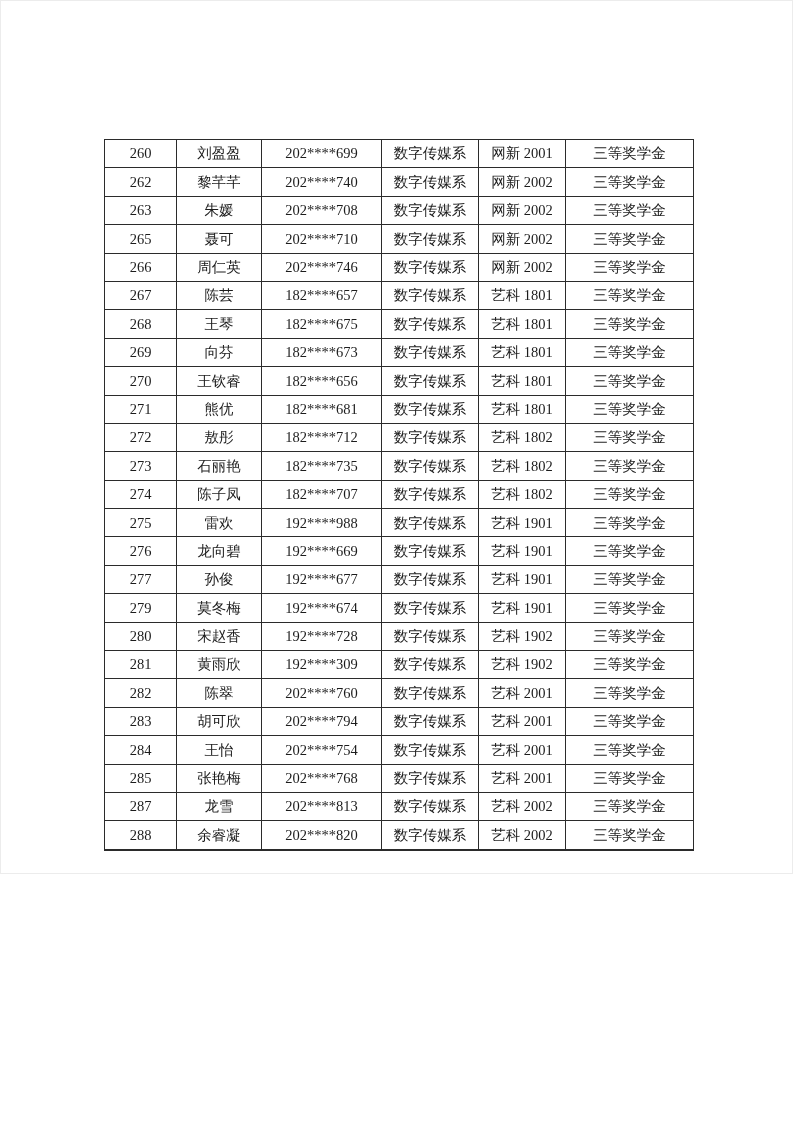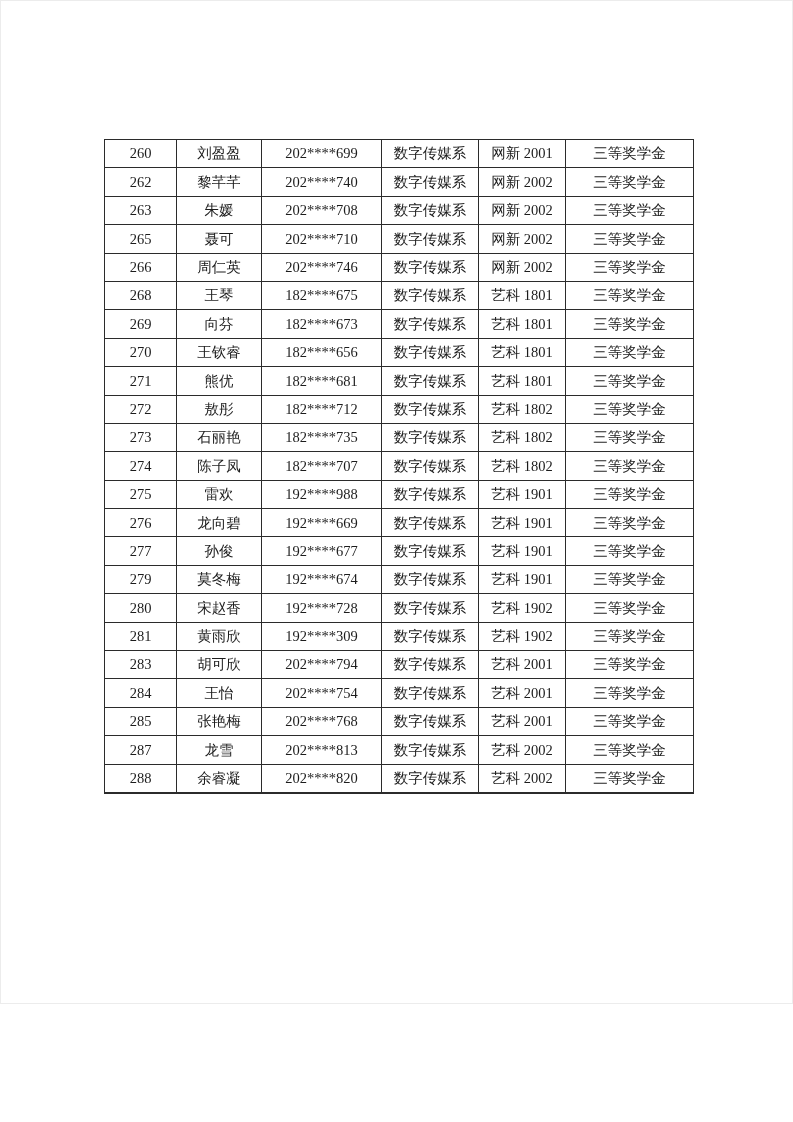--- a/index.html
+++ b/index.html
@@ -3,21 +3,21 @@
 <meta charset="utf-8">
 <style>
   html, body {
     margin: 0;
     padding: 0;
     background: #ffffff;
   }
   .page {
     position: relative;
     width: 793px;
-    height: 1004px;
+    height: 874px;
     background: #ffffff;
     overflow: hidden;
     box-shadow: inset 0 0 0 1px #ececec;
     font-family: "Liberation Serif", "DejaVu Serif", serif;
     color: #1c1c1c;
   }
   table.award-table {
     position: absolute;
     left: 104px;
     top: 139px;
@@ -106,20 +106,28 @@
 
   <tr>
     <td>266</td>
     <td>周仁英</td>
     <td>202****746</td>
     <td>数字传媒系</td>
     <td>网新 2002</td>
     <td>三等奖学金</td>
   </tr>
 
+  <tr>
+    <td>267</td>
+    <td>陈芸</td>
+    <td>182****657</td>
+    <td>数字传媒系</td>
+    <td>艺科 1801</td>
+    <td>三等奖学金</td>
+  </tr>
 
   <tr>
     <td>268</td>
     <td>王琴</td>
     <td>182****675</td>
     <td>数字传媒系</td>
     <td>艺科 1801</td>
     <td>三等奖学金</td>
   </tr>
 
@@ -225,20 +233,28 @@
 
   <tr>
     <td>281</td>
     <td>黄雨欣</td>
     <td>192****309</td>
     <td>数字传媒系</td>
     <td>艺科 1902</td>
     <td>三等奖学金</td>
   </tr>
 
+  <tr>
+    <td>282</td>
+    <td>陈翠</td>
+    <td>202****760</td>
+    <td>数字传媒系</td>
+    <td>艺科 2001</td>
+    <td>三等奖学金</td>
+  </tr>
 
   <tr>
     <td>283</td>
     <td>胡可欣</td>
     <td>202****794</td>
     <td>数字传媒系</td>
     <td>艺科 2001</td>
     <td>三等奖学金</td>
   </tr>
 

